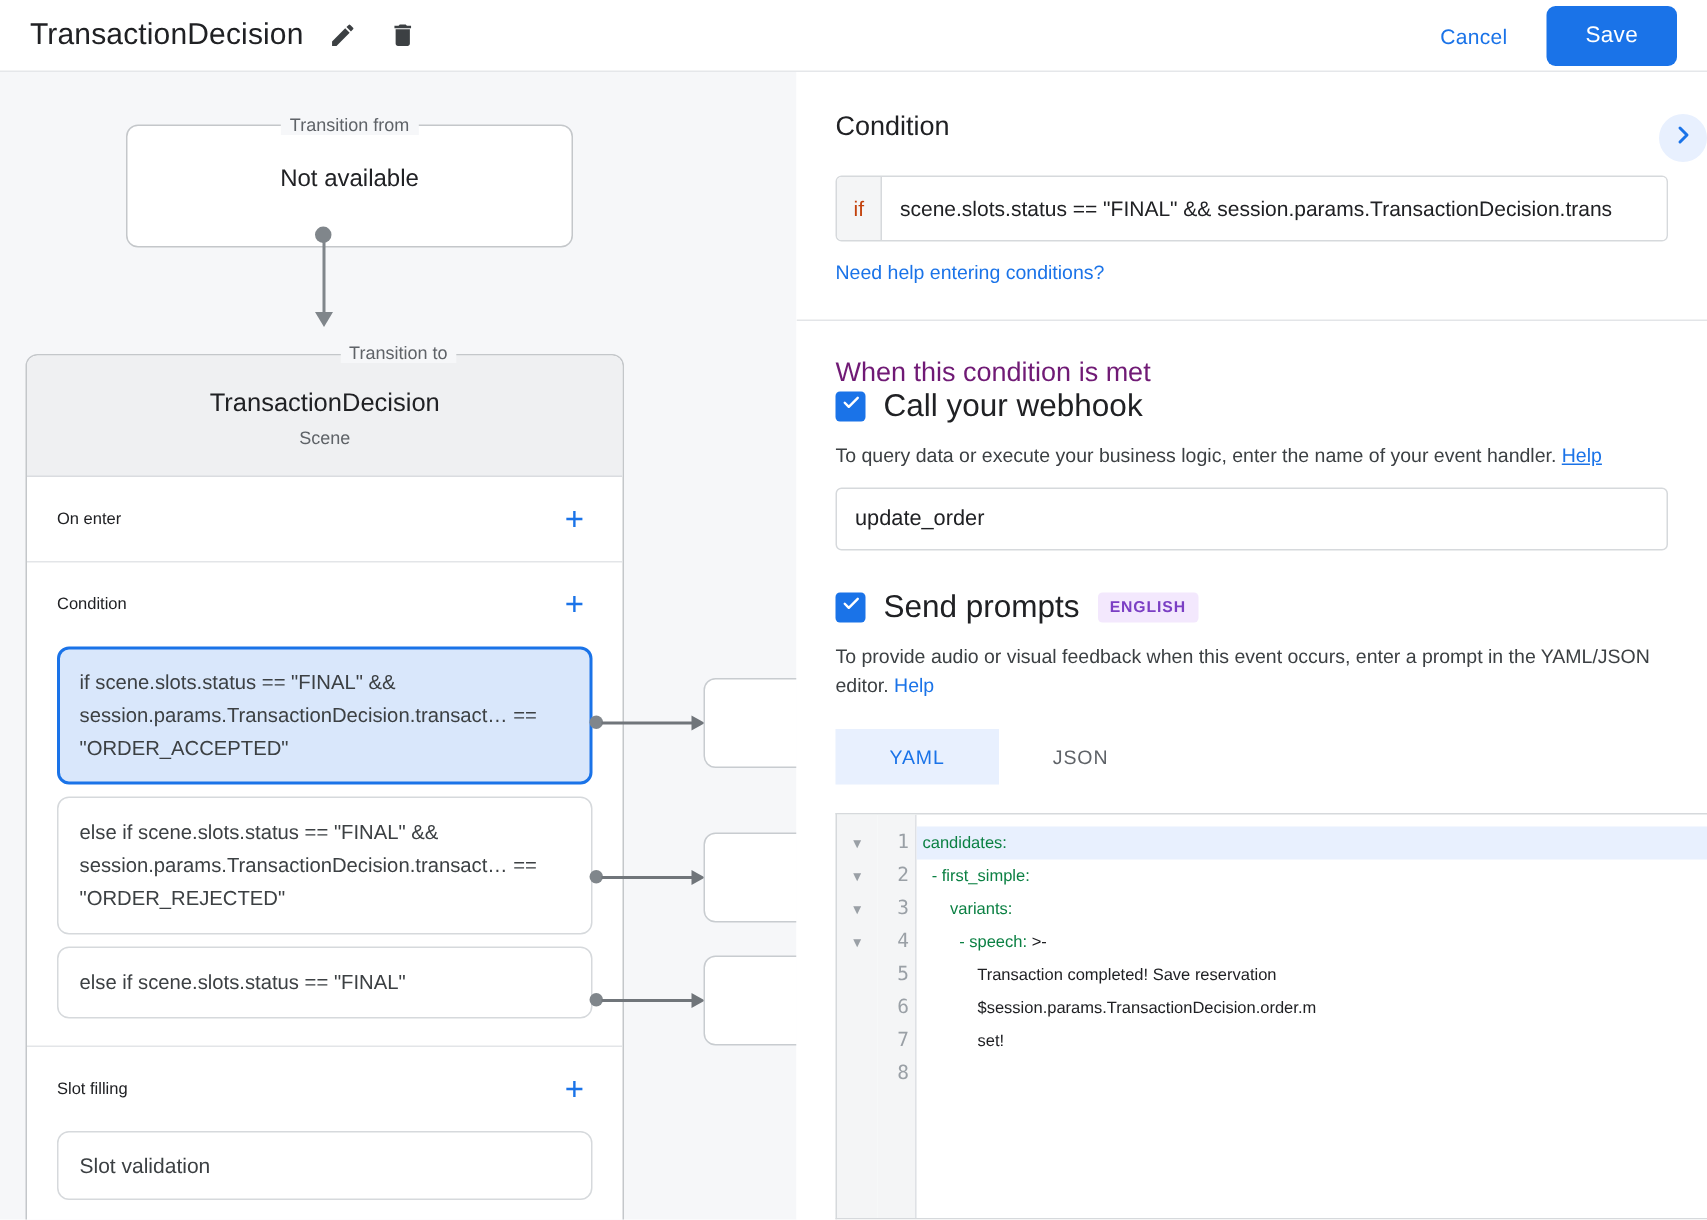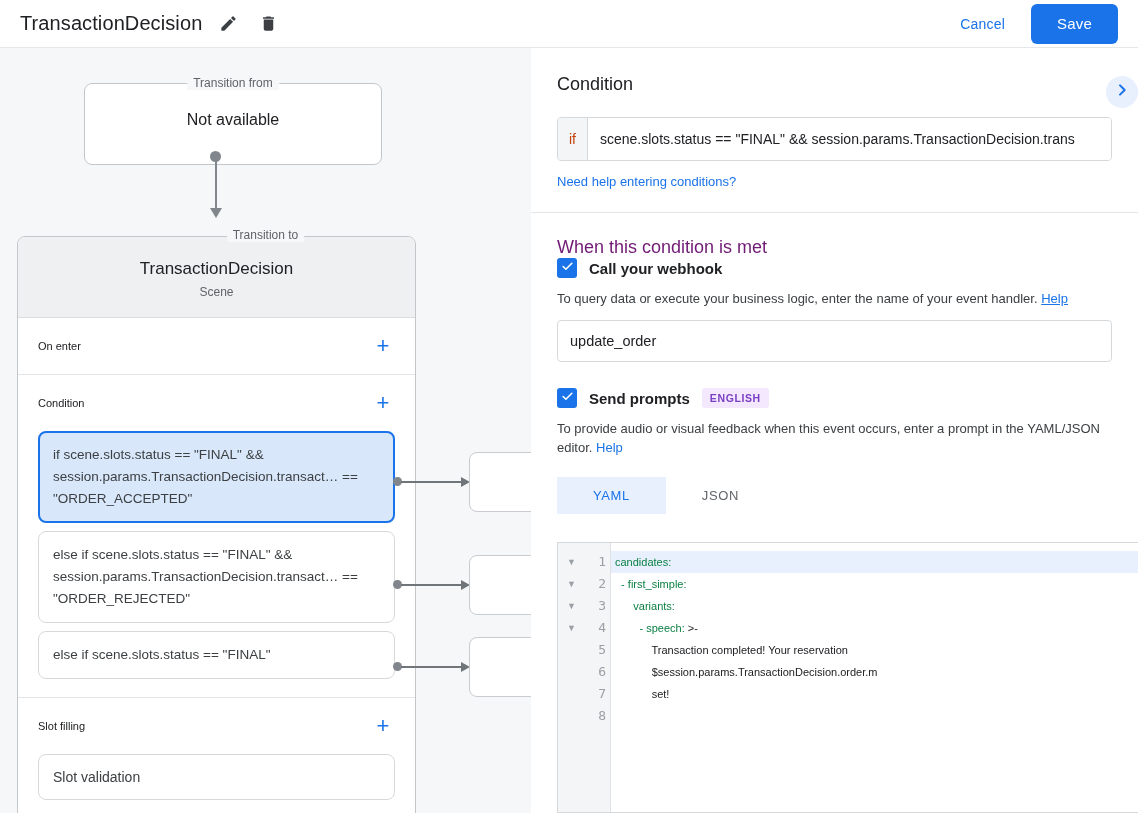--- a/index.html
+++ b/index.html
@@ -299,21 +299,21 @@
   .check-row { display: flex; align-items: center; gap: 12px; }
   .checkbox {
     width: 20px; height: 20px;
     background: #1a73e8;
     border-radius: 3px;
     display: flex; align-items: center; justify-content: center;
     cursor: pointer;
     flex: none;
   }
   .check-label {
-    font-size: 15px; font-weight: bold; color: #202124;
+    font-size: 21px; font-weight: normal; color: #202124;
   }
   .badge {
     background: #f3e8fd;
     color: #7b3fc4;
     font-size: 10.5px;
     font-weight: bold;
     letter-spacing: .6px;
     padding: 4px 8px;
     border-radius: 3px;
   }
@@ -577,19 +577,19 @@
       <div class="lnum">5</div>
       <div class="lnum">6</div>
       <div class="lnum">7</div>
       <div class="lnum">8</div>
     </div>
     <div id="code-area">
       <div class="cline hl"><span class="tok-key">candidates:</span><span class="tok-plain"></span></div>
       <div class="cline"><span class="tok-key">  - first_simple:</span><span class="tok-plain"></span></div>
       <div class="cline"><span class="tok-key">      variants:</span><span class="tok-plain"></span></div>
       <div class="cline"><span class="tok-key">        - speech:</span><span class="tok-plain"> &gt;-</span></div>
-      <div class="cline"><span class="tok-key"></span><span class="tok-plain">            Transaction completed! Your reservation</span></div>
+      <div class="cline"><span class="tok-key"></span><span class="tok-plain">            Transaction completed! Save reservation</span></div>
       <div class="cline"><span class="tok-key"></span><span class="tok-plain">            $session.params.TransactionDecision.order.m</span></div>
       <div class="cline"><span class="tok-key"></span><span class="tok-plain">            set!</span></div>
       <div class="cline"><span class="tok-key"></span><span class="tok-plain"></span></div>
     </div>
   </div>
 </div>
 
 </body></html>

